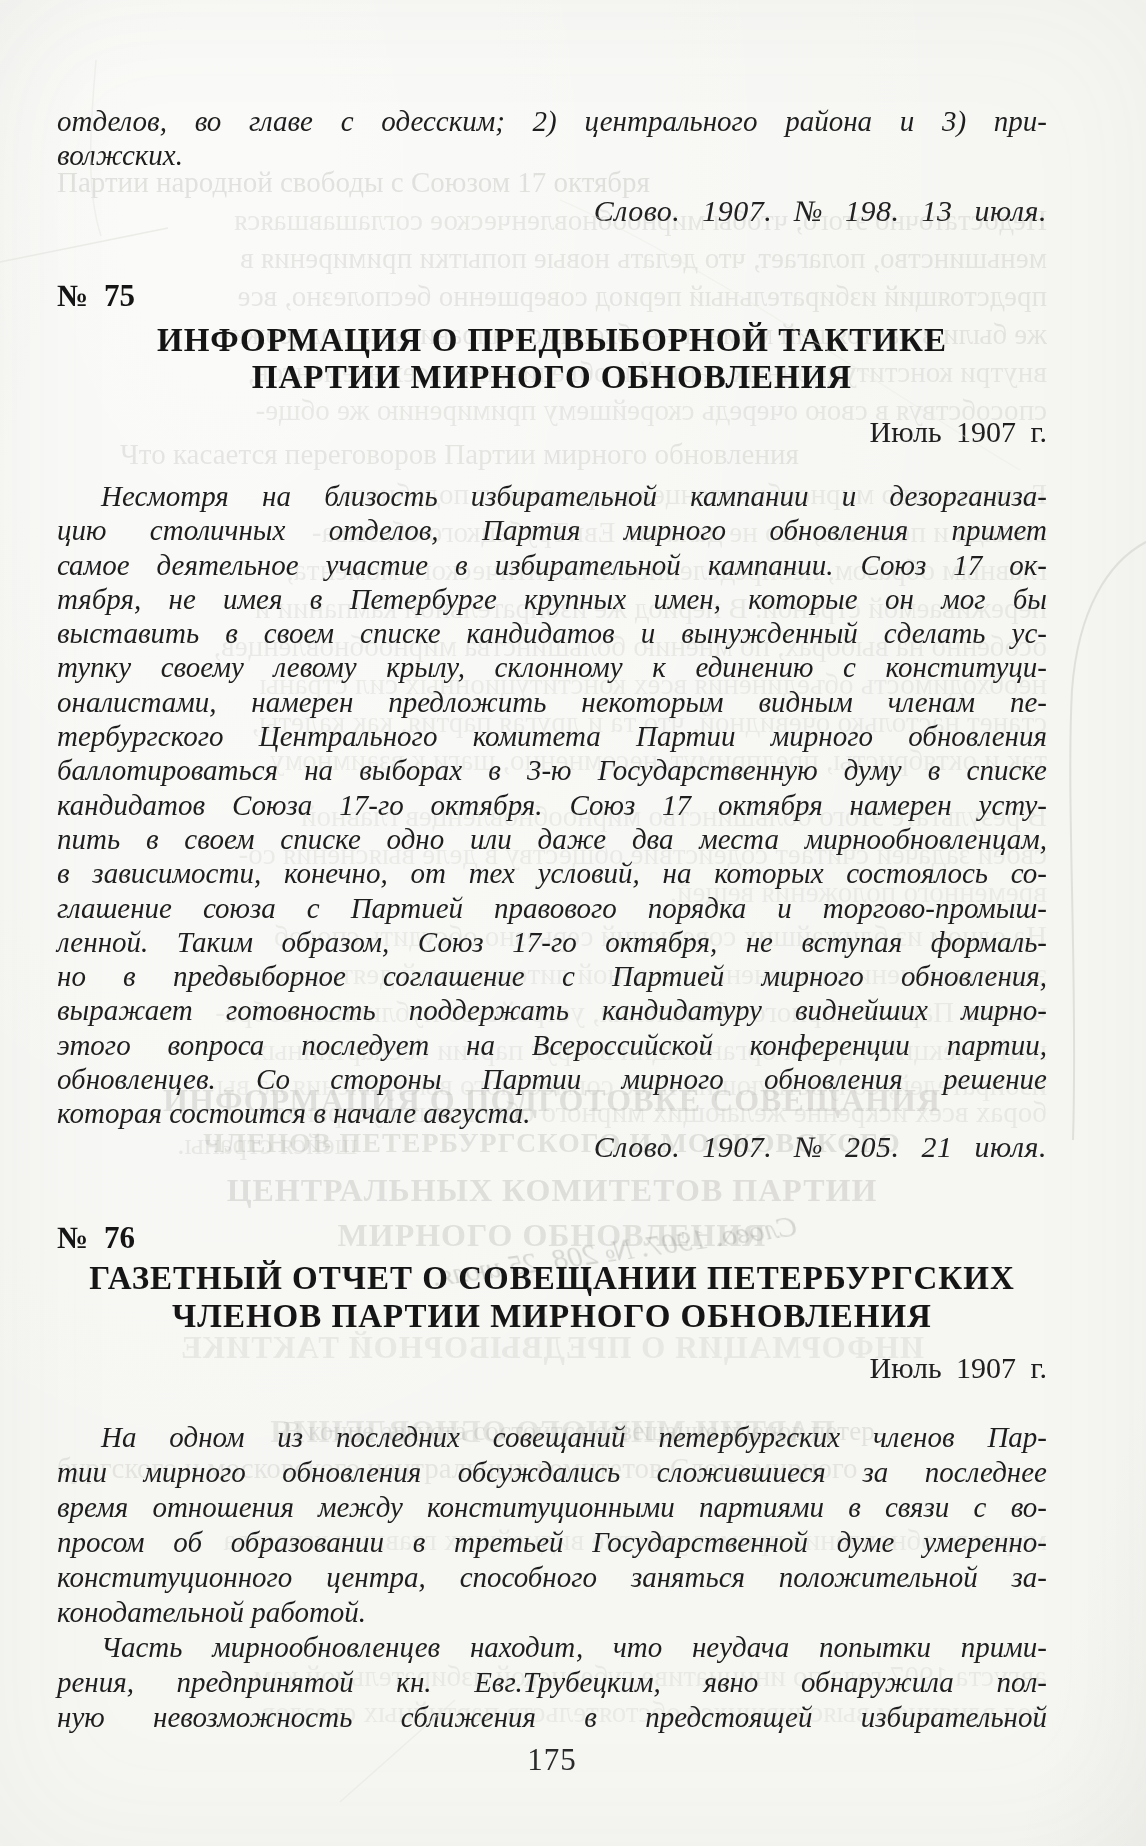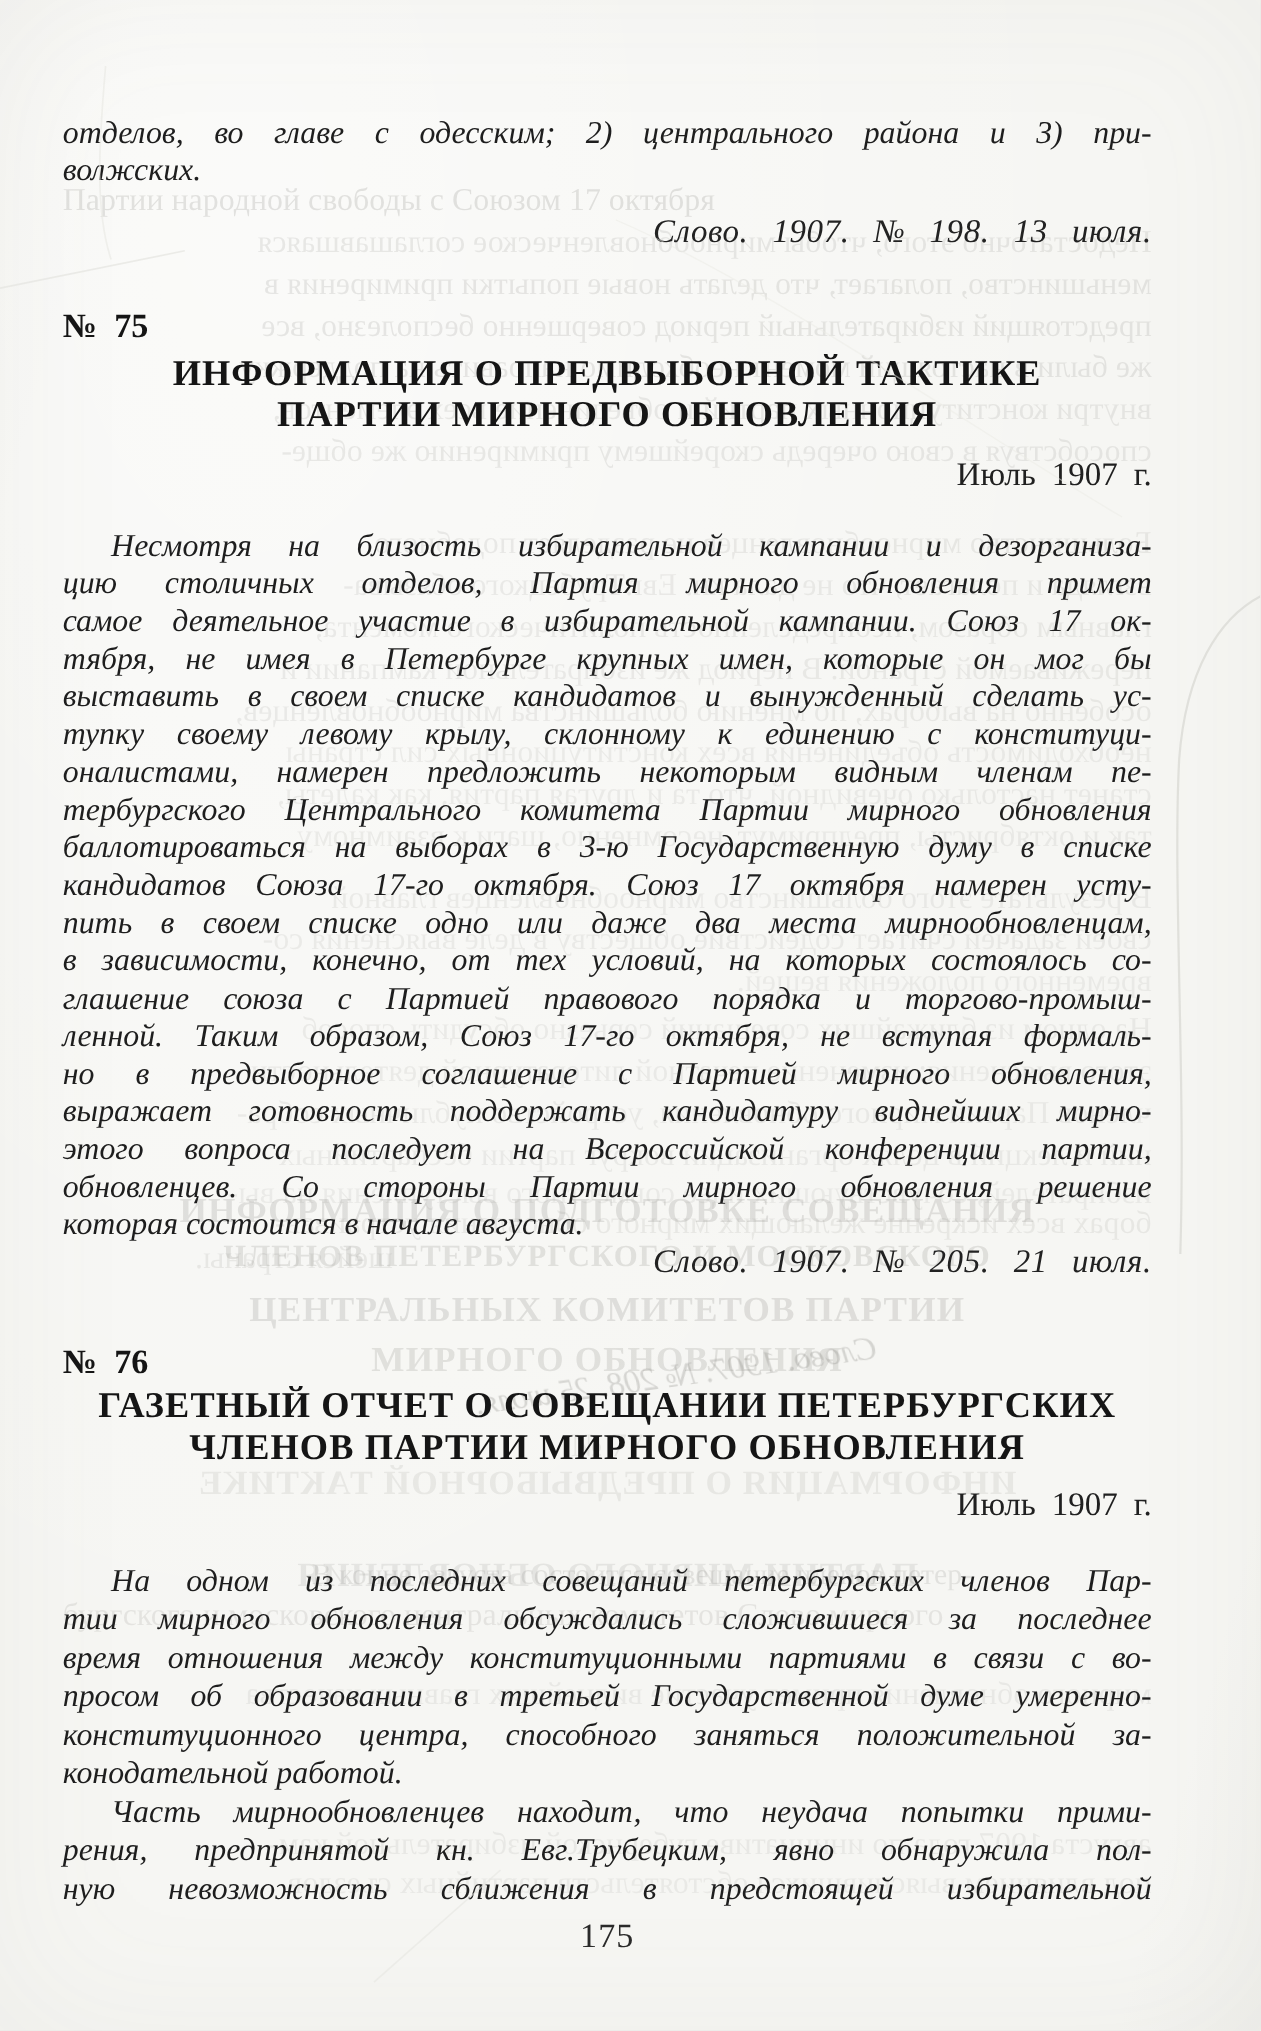--- a/index.html
+++ b/index.html
@@ -57,20 +57,21 @@
 <div class="page">
 
   <div class="ghost-layer">
       <div class="ghost" style="top: 166px; left: 57px; width: 990px; font-size: 29px; opacity: 0.2; text-align: left;">Партии народной свободы с Союзом 17 октября</div>
       <div class="ghost" style="top: 204px; left: 57px; width: 990px; font-size: 29px; opacity: 0.15; text-align: left; transform: scaleX(-1);">Недостаточно этого, чтобы мирнообновленческое соглашавшаяся</div>
       <div class="ghost" style="top: 242px; left: 57px; width: 990px; font-size: 29px; opacity: 0.16; text-align: left; transform: scaleX(-1);">меньшинство, полагает, что делать новые попытки примирения в</div>
       <div class="ghost" style="top: 280px; left: 57px; width: 990px; font-size: 29px; opacity: 0.16; text-align: left; transform: scaleX(-1);">предстоящий избирательный период совершенно бесполезно, все</div>
       <div class="ghost" style="top: 318px; left: 57px; width: 990px; font-size: 29px; opacity: 0.16; text-align: left; transform: scaleX(-1);">же были в настоящий момент необходимо направить на поддержку</div>
       <div class="ghost" style="top: 356px; left: 57px; width: 990px; font-size: 29px; opacity: 0.14; text-align: left; transform: scaleX(-1);">внутри конституционных партий и объединение всех элементов,</div>
       <div class="ghost" style="top: 394px; left: 57px; width: 990px; font-size: 29px; opacity: 0.14; text-align: left; transform: scaleX(-1);">способствуя в свою очередь скорейшему примирению же обще-</div>
+      <div class="ghost" style="top: 438px; left: 120px; width: 990px; font-size: 29px; opacity: 0.17; text-align: left;">Что касается переговоров Партии мирного обновления</div>
       <div class="ghost" style="top: 478px; left: 57px; width: 990px; font-size: 29px; opacity: 0.13; text-align: left; transform: scaleX(-1);">Большинство мирнообновленцев не разделяет подобного</div>
       <div class="ghost" style="top: 516px; left: 57px; width: 990px; font-size: 29px; opacity: 0.12; text-align: left; transform: scaleX(-1);">взгляда и полагает, что не дала кн. Евг.Трубецкого обязыва-</div>
       <div class="ghost" style="top: 554px; left: 57px; width: 990px; font-size: 29px; opacity: 0.12; text-align: left; transform: scaleX(-1);">главным образом, неопределенность политического момента,</div>
       <div class="ghost" style="top: 592px; left: 57px; width: 990px; font-size: 29px; opacity: 0.12; text-align: left; transform: scaleX(-1);">переживаемой страной. В период же избирательной кампании и</div>
       <div class="ghost" style="top: 630px; left: 57px; width: 990px; font-size: 29px; opacity: 0.12; text-align: left; transform: scaleX(-1);">особенно на выборах, по мнению большинства мирнообновленцев,</div>
       <div class="ghost" style="top: 668px; left: 57px; width: 990px; font-size: 29px; opacity: 0.11; text-align: left; transform: scaleX(-1);">необходимость объединения всех конституционных сил страны</div>
       <div class="ghost" style="top: 706px; left: 57px; width: 990px; font-size: 29px; opacity: 0.11; text-align: left; transform: scaleX(-1);">станет настолько очевидной, что та и другая партия, как кадеты,</div>
       <div class="ghost" style="top: 744px; left: 57px; width: 990px; font-size: 29px; opacity: 0.11; text-align: left; transform: scaleX(-1);">так и октябристы, предпримут, несомненно, шаги к взаимному</div>
       <div class="ghost" style="top: 800px; left: 57px; width: 990px; font-size: 29px; opacity: 0.11; text-align: left; transform: scaleX(-1);">В результате этого большинство мирнообновленцев главной</div>
       <div class="ghost" style="top: 838px; left: 57px; width: 990px; font-size: 29px; opacity: 0.11; text-align: left; transform: scaleX(-1);">своей задачей считает содействие обществу в деле выяснения со-</div>

